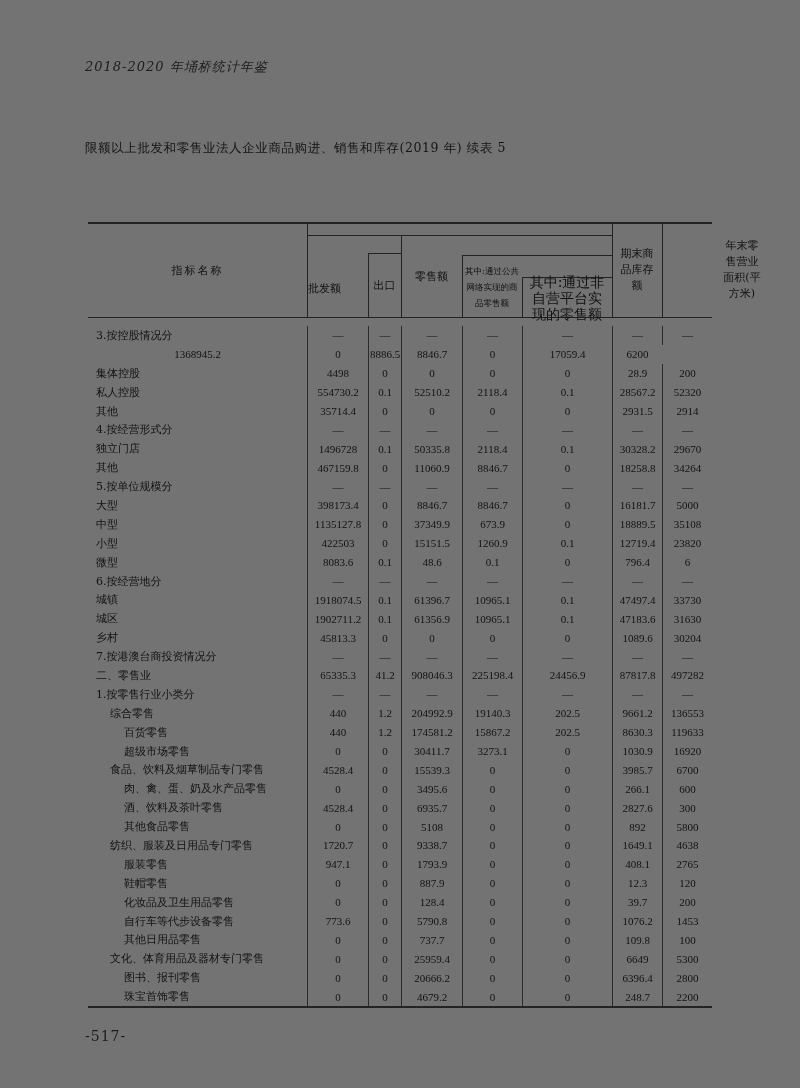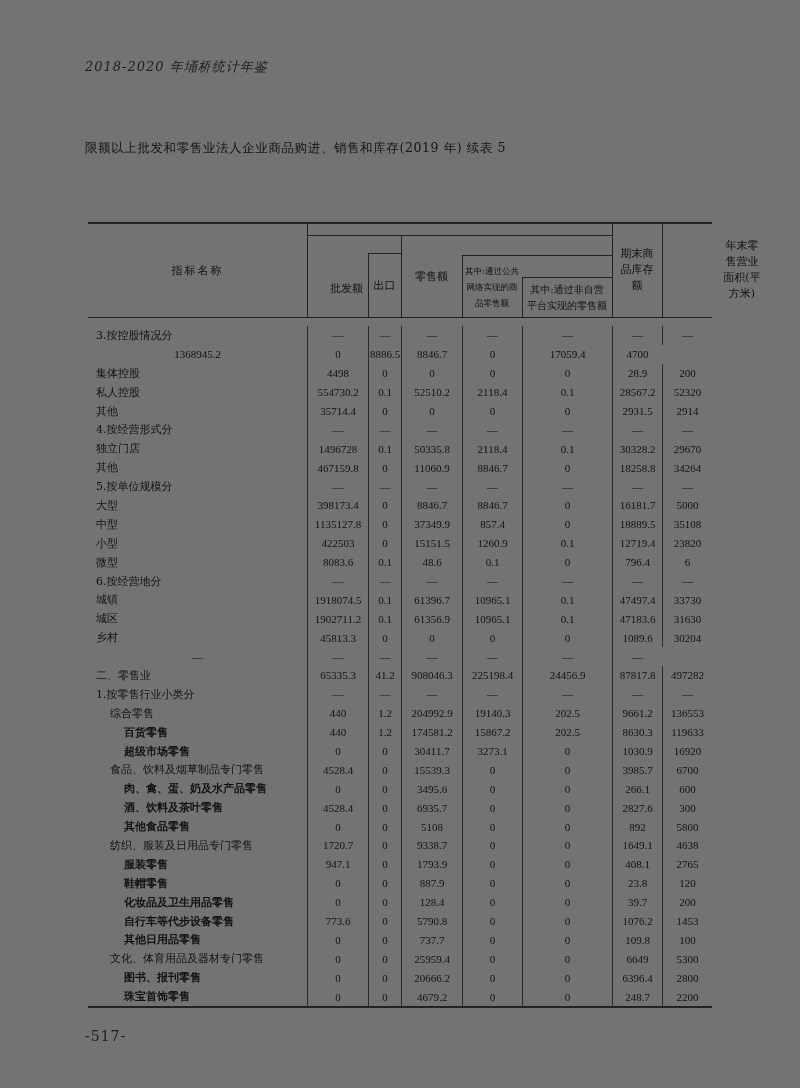--- a/index.html
+++ b/index.html
@@ -45,25 +45,25 @@
   .ln-v4{left:374px;top:33px;width:1px;height:63px;}
   .ln-v5{left:434px;top:55px;width:1px;height:41px;}
   .ln-v6{left:524px;top:0;   width:1px;height:96px;}
   .ln-v7{left:574px;top:0;   width:1px;height:96px;}
 
   .hcell{
     position:absolute;display:flex;align-items:center;justify-content:center;
     text-align:center;font-size:11px;line-height:15px;color:#111;
   }
   .hc-indicator{left:0;top:0;width:219px;height:96px;letter-spacing:2px;}
-  .hc-wholesale{left:228px;top:13px;width:61px;height:107px;}
+  .hc-wholesale{left:206px;top:13px;width:61px;height:107px;}
   .hc-export   {left:280px;top:31px;width:33px;height:65px;}
   .hc-retail   {left:313px;top:13px;width:61px;height:83px;}
   .hc-online   {left:374px;top:33px;width:60px;height:63px;font-size:8.5px;line-height:14px;padding:0 2px;box-sizing:border-box;justify-content:center;}
-  .hc-nonself  {left:434px;top:55px;width:90px;height:41px;font-size:10px;line-height:14px;padding:0 4px;box-sizing:border-box;}
+  .hc-nonself  {left:434px;top:55px;width:90px;height:41px;font-size:14px;line-height:14px;padding:0 4px;box-sizing:border-box;}
   .hc-inventory{left:524px;top:0;width:50px;height:96px;}
   .hc-area     {left:589px;top:0;width:50px;height:96px;margin-left:40px;}
   .hc-inventory .wrapbox{width:35px;}
   .hc-area .wrapbox{width:40px;}
   .wrapbox{display:block;word-break:break-all;line-height:16px;}
 
   .tbody{
     position:absolute;top:96px;left:0;width:624px;height:682px;
     display:flex;flex-direction:column;
     border-bottom:2px solid #232323;box-sizing:border-box;margin-top:8px;
@@ -75,21 +75,21 @@
   }
   .cell{
     display:flex;align-items:center;justify-content:center;
     font-size:11px;color:#121212;overflow:hidden;white-space:nowrap;
     font-family:"Liberation Serif","DejaVu Serif",serif;
   }
   .trow .cell + .cell{border-left:1px solid #2b2b2b;}
   .cell.label{justify-content:flex-start;font-family:"DejaVu Serif","Liberation Serif",serif;}
   .indent-0{padding-left:8px;}
   .indent-1{padding-left:22px;}
-  .indent-2{padding-left:36px;font-weight:bold;}
+  .indent-2{padding-left:36px;}
 </style>
 </head>
 <body>
 
 <div class="page">
 
   <div class="book-header">2018-2020 年埇桥统计年鉴</div>
 
   <div class="table-title">限额以上批发和零售业法人企业商品购进、销售和库存(2019 年) 续表 5</div>
 
@@ -139,21 +139,21 @@
           <div class="cell num">—</div>
           <div class="cell num">—</div>
         </div>
         <div class="trow">
           <div class="cell num">1368945.2</div>
           <div class="cell num">0</div>
           <div class="cell num">8886.5</div>
           <div class="cell num">8846.7</div>
           <div class="cell num">0</div>
           <div class="cell num">17059.4</div>
-          <div class="cell num">4700</div>
+          <div class="cell num">6200</div>
         </div>
         <div class="trow">
           <div class="cell label indent-0">集体控股</div>
           <div class="cell num">4498</div>
           <div class="cell num">0</div>
           <div class="cell num">0</div>
           <div class="cell num">0</div>
           <div class="cell num">0</div>
           <div class="cell num">28.9</div>
           <div class="cell num">200</div>
@@ -226,21 +226,21 @@
           <div class="cell num">8846.7</div>
           <div class="cell num">0</div>
           <div class="cell num">16181.7</div>
           <div class="cell num">5000</div>
         </div>
         <div class="trow">
           <div class="cell label indent-0">中型</div>
           <div class="cell num">1135127.8</div>
           <div class="cell num">0</div>
           <div class="cell num">37349.9</div>
-          <div class="cell num">857.4</div>
+          <div class="cell num">673.9</div>
           <div class="cell num">0</div>
           <div class="cell num">18889.5</div>
           <div class="cell num">35108</div>
         </div>
         <div class="trow">
           <div class="cell label indent-0">小型</div>
           <div class="cell num">422503</div>
           <div class="cell num">0</div>
           <div class="cell num">15151.5</div>
           <div class="cell num">1260.9</div>
@@ -292,20 +292,21 @@
           <div class="cell label indent-0">乡村</div>
           <div class="cell num">45813.3</div>
           <div class="cell num">0</div>
           <div class="cell num">0</div>
           <div class="cell num">0</div>
           <div class="cell num">0</div>
           <div class="cell num">1089.6</div>
           <div class="cell num">30204</div>
         </div>
         <div class="trow">
+          <div class="cell label indent-0">7.按港澳台商投资情况分</div>
           <div class="cell num">—</div>
           <div class="cell num">—</div>
           <div class="cell num">—</div>
           <div class="cell num">—</div>
           <div class="cell num">—</div>
           <div class="cell num">—</div>
           <div class="cell num">—</div>
         </div>
         <div class="trow">
           <div class="cell label indent-0">二、零售业</div>
@@ -417,21 +418,21 @@
           <div class="cell num">408.1</div>
           <div class="cell num">2765</div>
         </div>
         <div class="trow">
           <div class="cell label indent-2">鞋帽零售</div>
           <div class="cell num">0</div>
           <div class="cell num">0</div>
           <div class="cell num">887.9</div>
           <div class="cell num">0</div>
           <div class="cell num">0</div>
-          <div class="cell num">23.8</div>
+          <div class="cell num">12.3</div>
           <div class="cell num">120</div>
         </div>
         <div class="trow">
           <div class="cell label indent-2">化妆品及卫生用品零售</div>
           <div class="cell num">0</div>
           <div class="cell num">0</div>
           <div class="cell num">128.4</div>
           <div class="cell num">0</div>
           <div class="cell num">0</div>
           <div class="cell num">39.7</div>

